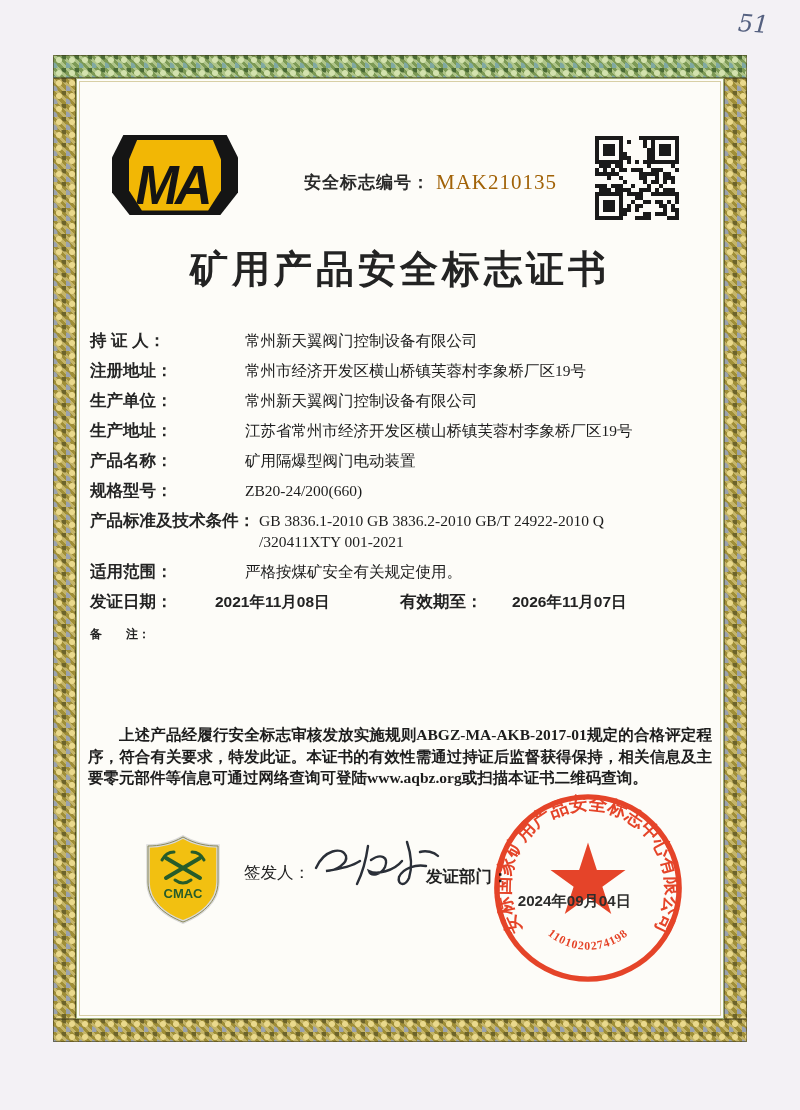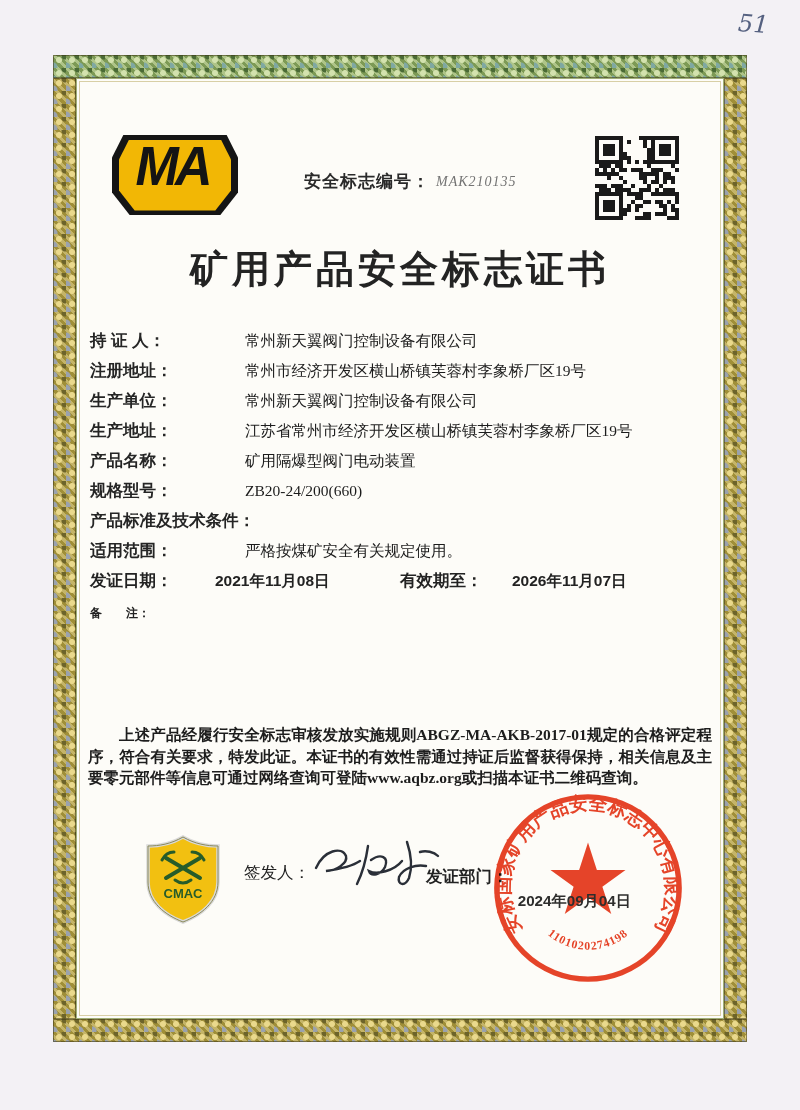--- a/index.html
+++ b/index.html
@@ -53,33 +53,33 @@
   .content { position:absolute; left:76px; top:78px; width:648px; height:941px; color:#222; }
 
   
   .ma-logo {
     position:absolute; left:36px; top:57px; width:126px; height:80px;
     background:#151515;
     clip-path:polygon(9% 0%,91% 0%,100% 28%,100% 72%,86% 100%,14% 100%,0% 72%,0% 28%);
     display:flex; align-items:center; justify-content:center;
   }
   .ma-inner {
-    width:112px; height:71px; background:#f2b705;
+    width:92px; height:71px; background:#f2b705;
     clip-path:polygon(9% 0%,91% 0%,100% 28%,100% 72%,86% 100%,14% 100%,0% 72%,0% 28%);
-    display:flex; align-items:flex-start; justify-content:center;
+    display:flex; align-items:flex-end; justify-content:center;
   }
   .ma-text {
     font-family:"Liberation Sans",sans-serif; font-weight:900; font-style:italic;
     font-size:52px; line-height:1; color:#141414; letter-spacing:-4px;
     transform:scaleY(1.05); padding-right:6px;
   }
   
   .certno { position:absolute; left:228px; top:92px; display:flex; align-items:center; }
   .certno-label { font-size:17px; font-weight:700; color:#2a2a2a; letter-spacing:1px; }
-  .certno-value { font-family:"Liberation Serif",serif; font-size:14px; color:#737373; margin-left:6px; letter-spacing:1px;font-style:italic; }
+  .certno-value { font-family:"Liberation Serif",serif; font-size:21px; color:#a16207; margin-left:6px; letter-spacing:1px; }
   
   .qr { position:absolute; left:519px; top:58px; width:84px; height:84px; }
   
   .title {
     position:absolute; left:0; top:166px; width:100%;
     text-align:center; font-family:"Liberation Serif","DejaVu Serif",serif;
     font-weight:900; font-size:38px; letter-spacing:4px; color:#232323;
   }
   
   .fields { position:absolute; left:14px; top:252px; width:622px; }
@@ -403,20 +403,22 @@
         <div class="field-row">
           <span class="flabel">产品名称：</span>
           <span class="fvalue">矿用隔爆型阀门电动装置</span>
         </div>
         <div class="field-row">
           <span class="flabel">规格型号：</span>
           <span class="fvalue">ZB20-24/200(660)</span>
         </div>
         <div class="field-row">
           <span class="flabel">产品标准及技术条件：</span>
+          <span class="fvalue">GB 3836.1-2010 GB 3836.2-2010 GB/T 24922-2010 Q
+/320411XTY 001-2021</span>
         </div>
         <div class="field-row">
           <span class="flabel">适用范围：</span>
           <span class="fvalue">严格按煤矿安全有关规定使用。</span>
         </div>
         <div class="dates-row" id="dates-row">
         <span class="dlabel">发证日期：</span>
         <span class="dval">2021年11月08日</span>
         <span class="dlabel2">有效期至：</span>
         <span class="dval">2026年11月07日</span>

